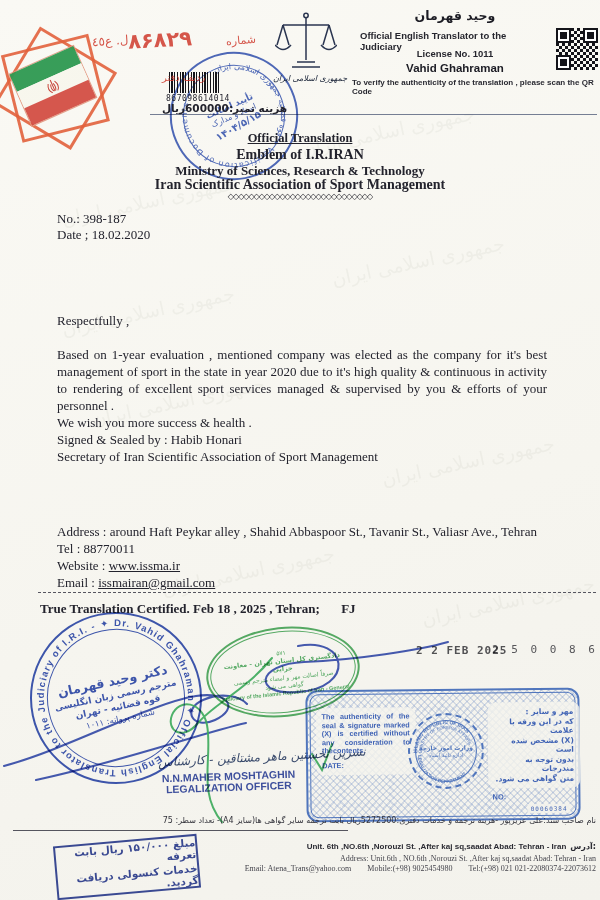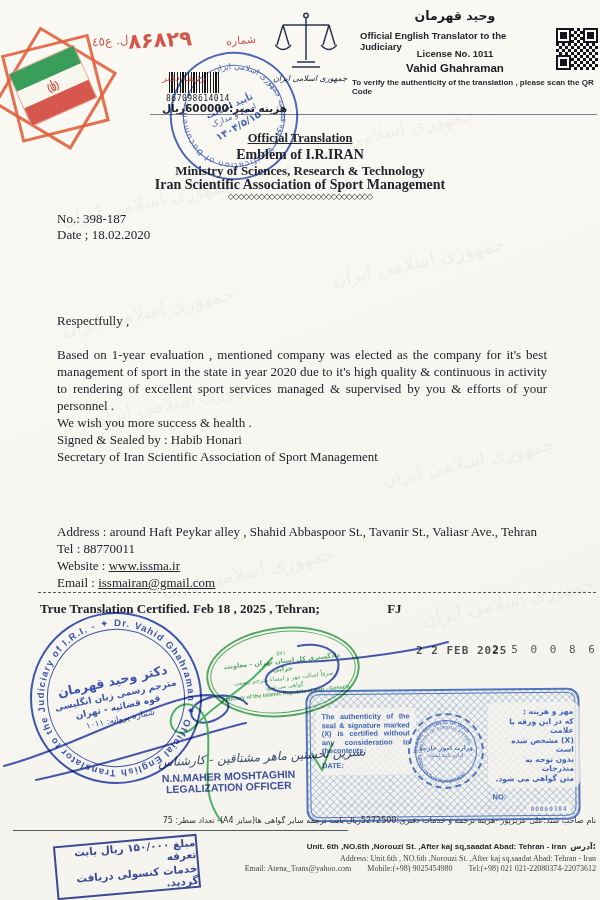--- a/index.html
+++ b/index.html
@@ -161,21 +161,21 @@
     <div>Address : around Haft Peykar alley , Shahid Abbaspoor St., Tavanir St., Valiasr Ave., Tehran</div>
     <div>Tel : 88770011</div>
     <div><span>Website : </span><span class="u">www.issma.ir</span></div>
     <div><span>Email : </span><span class="u">issmairan@gmail.com</span></div>
   </div>
 
   <div class="abs" style="left:38px;top:592px;width:558px;border-top:1.5px dashed #565660"></div>
 
   <div class="abs" style="left:40px;top:601px;font-size:13px;font-weight:bold">
     <span>True Translation Certified.  Feb 18 , 2025  , Tehran;</span>
-    <span style="margin-left:64px">FJ</span>
+    <span style="margin-left:18px">FJ</span>
   </div>
 
   <div class="abs mono stamp" style="left:416px;top:644px;font-size:11px;font-weight:bold;color:#55555a;letter-spacing:1px">2 2 FEB 2025</div>
   <div class="abs mono stamp" style="left:492px;top:643px;font-size:11px;color:#5a5a60;letter-spacing:3px">2 5 0 0 8 6</div>
 
   <div class="abs t-stamp stamp">
     <div class="ring" style="inset:0;border:2.5px solid currentColor"></div>
     <div class="ring" style="inset:17px;border:1.5px solid currentColor"></div>
     <svg class="abs" style="inset:0" width="172" height="172" viewBox="0 0 172 172">
       <defs>
@@ -226,21 +226,21 @@
         <text font-size="5" class="sans" font-weight="bold"><textPath href="#arcTop">ISLAMIC REPUBLIC OF IRAN</textPath></text>
         <text font-size="4.3" class="sans"><textPath href="#arcMid">MINISTRY OF FOREIGN AFFAIRS</textPath></text>
         <text font-size="4.6" class="sans" font-weight="bold"><textPath href="#arcBot">LEGALIZATION DEPARTMENT</textPath></text>
       </svg>
       <div class="abs fa" style="inset:22px 10px;display:flex;flex-direction:column;align-items:center;justify-content:center;gap:1px;text-align:center">
         <span style="font-size:6px;font-weight:bold">وزارت امور خارجه</span>
         <span style="font-size:5.3px">اداره تائید اسناد</span>
       </div>
     </div>
     <div class="mfa-panel fa" dir="rtl" style="left:182px;top:14px;width:80px;padding:5px 6px;font-size:7.6px;font-weight:bold;line-height:9.5px;text-align:right">
-      <div>مهر و هزینه :</div>
+      <div>مهر و سایر :</div>
       <div>که در این ورقه با علامت</div>
       <div>(X) مشخص شده است</div>
       <div>بدون توجه به مندرجات</div>
       <div>متن گواهی می شود.</div>
     </div>
     <div class="abs sans" style="left:186px;top:104px;font-size:7.5px;font-weight:bold;color:#3a61c0">NO:</div>
     <div class="abs mono" style="right:10px;bottom:7px;background:rgba(255,255,255,.9);padding:1px 3px;font-size:6px;letter-spacing:1px;color:#3a61c0">00060384</div>
   </div>
 
   <svg class="abs stamp" style="left:0;top:596px" width="600" height="304" viewBox="0 0 600 304">

